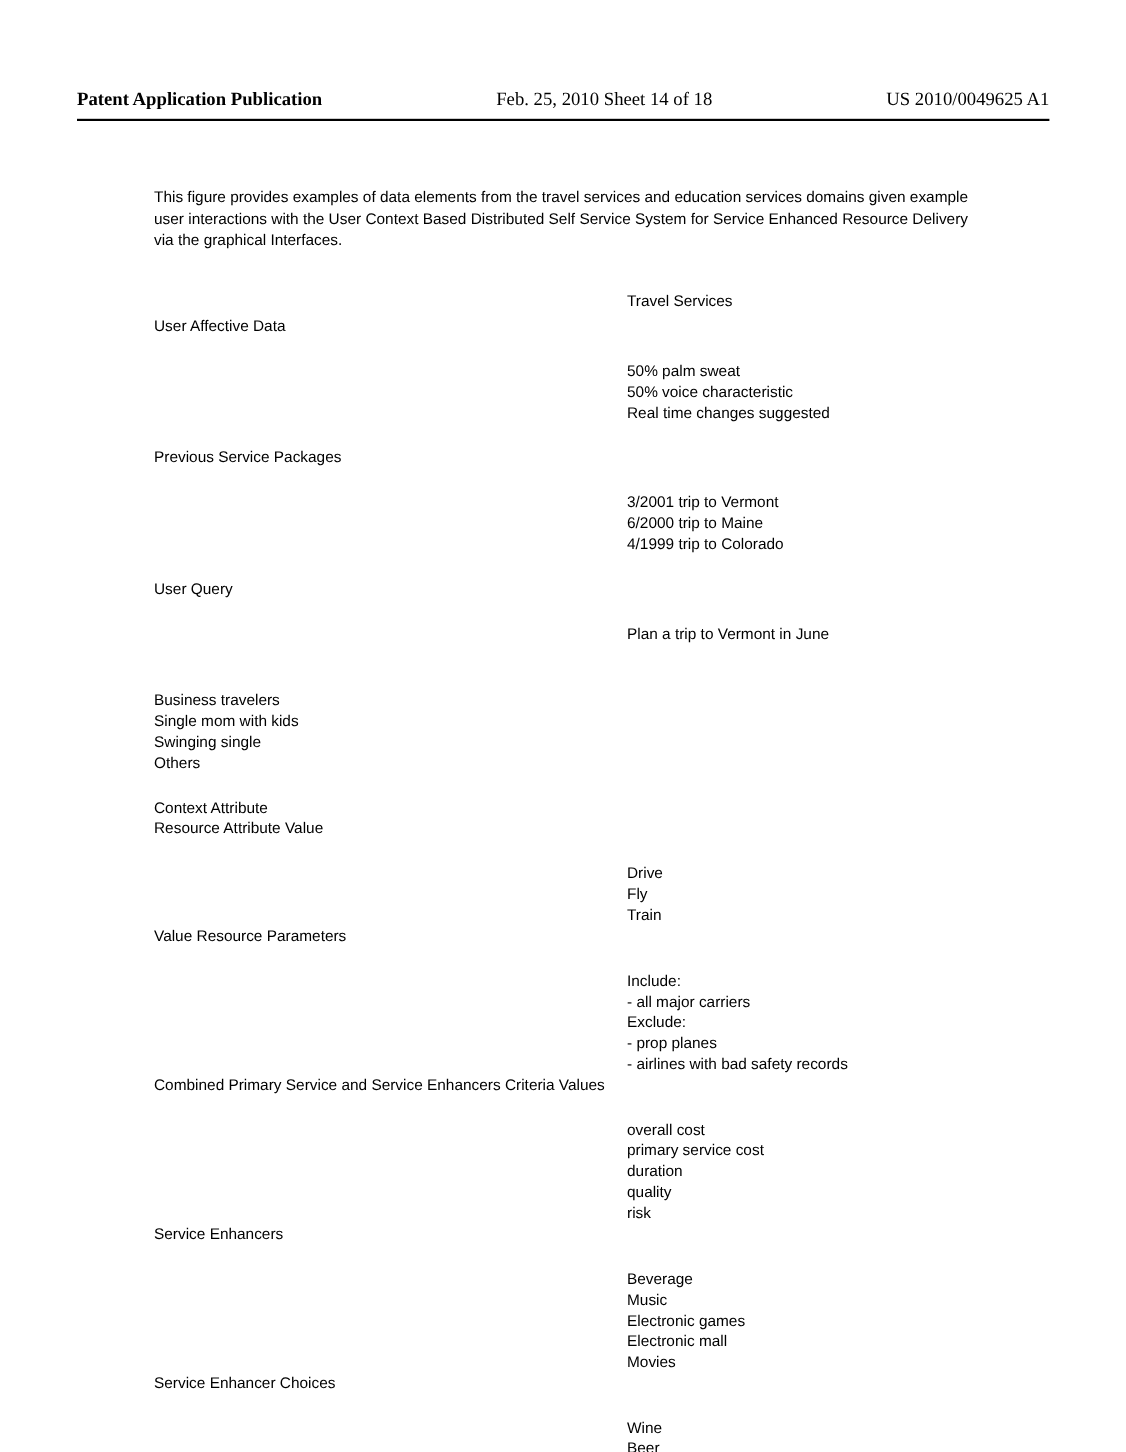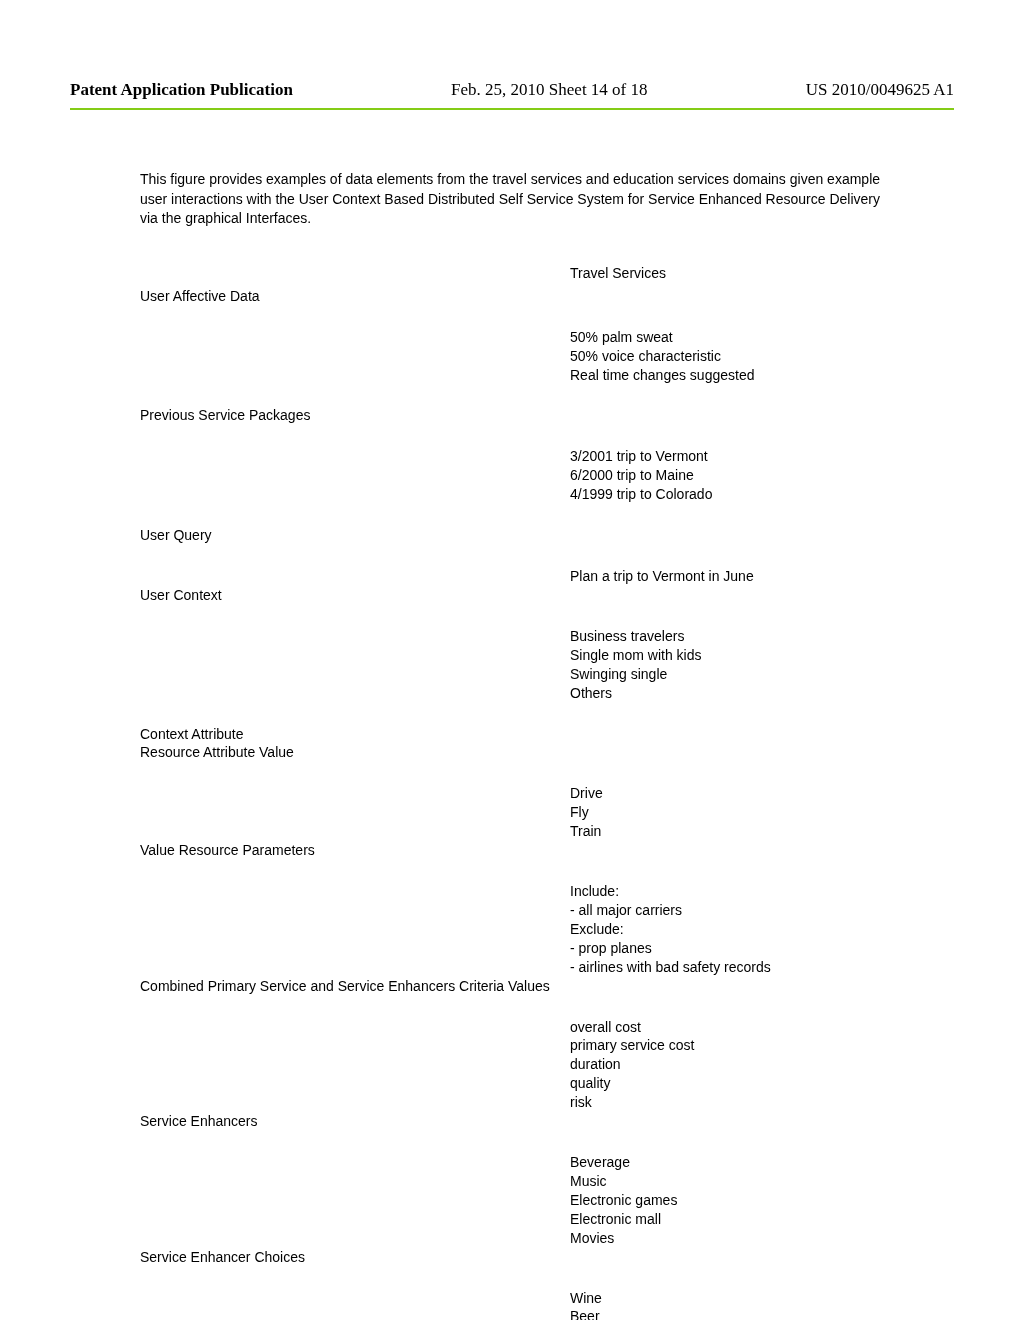--- a/index.html
+++ b/index.html
@@ -15,21 +15,21 @@
     }
     .page {
       padding: 80px 70px 40px 70px;
     }
     .header {
       display: flex;
       justify-content: space-between;
       font-family: "Times New Roman", Times, serif;
       font-size: 17px;
       padding-bottom: 8px;
-      border-bottom: 2px solid #84cc16;
+      border-bottom: 2px solid #000000;
       margin-bottom: 60px;
     }
     .header-left {
       font-weight: bold;
     }
     .intro {
       margin-left: 70px;
       margin-right: 60px;
       margin-bottom: 36px;
       line-height: 1.4;
@@ -96,21 +96,20 @@
         </div>
       </div>
       <div class="gap"></div>
       <div class="row">
         <div class="label-col line">User Query</div>
         <div class="value-col">
           <div class="line">Plan a trip to Vermont in June</div>
         </div>
       </div>
       <div class="row">
-        <div class="label-col line">User Context</div>
         <div class="value-col">
           <div class="line">Business travelers</div>
           <div class="line">Single mom with kids</div>
           <div class="line">Swinging single</div>
           <div class="line">Others</div>
         </div>
       </div>
       <div class="gap"></div>
       <div class="row">
         <div class="label-col line">Context Attribute</div>

